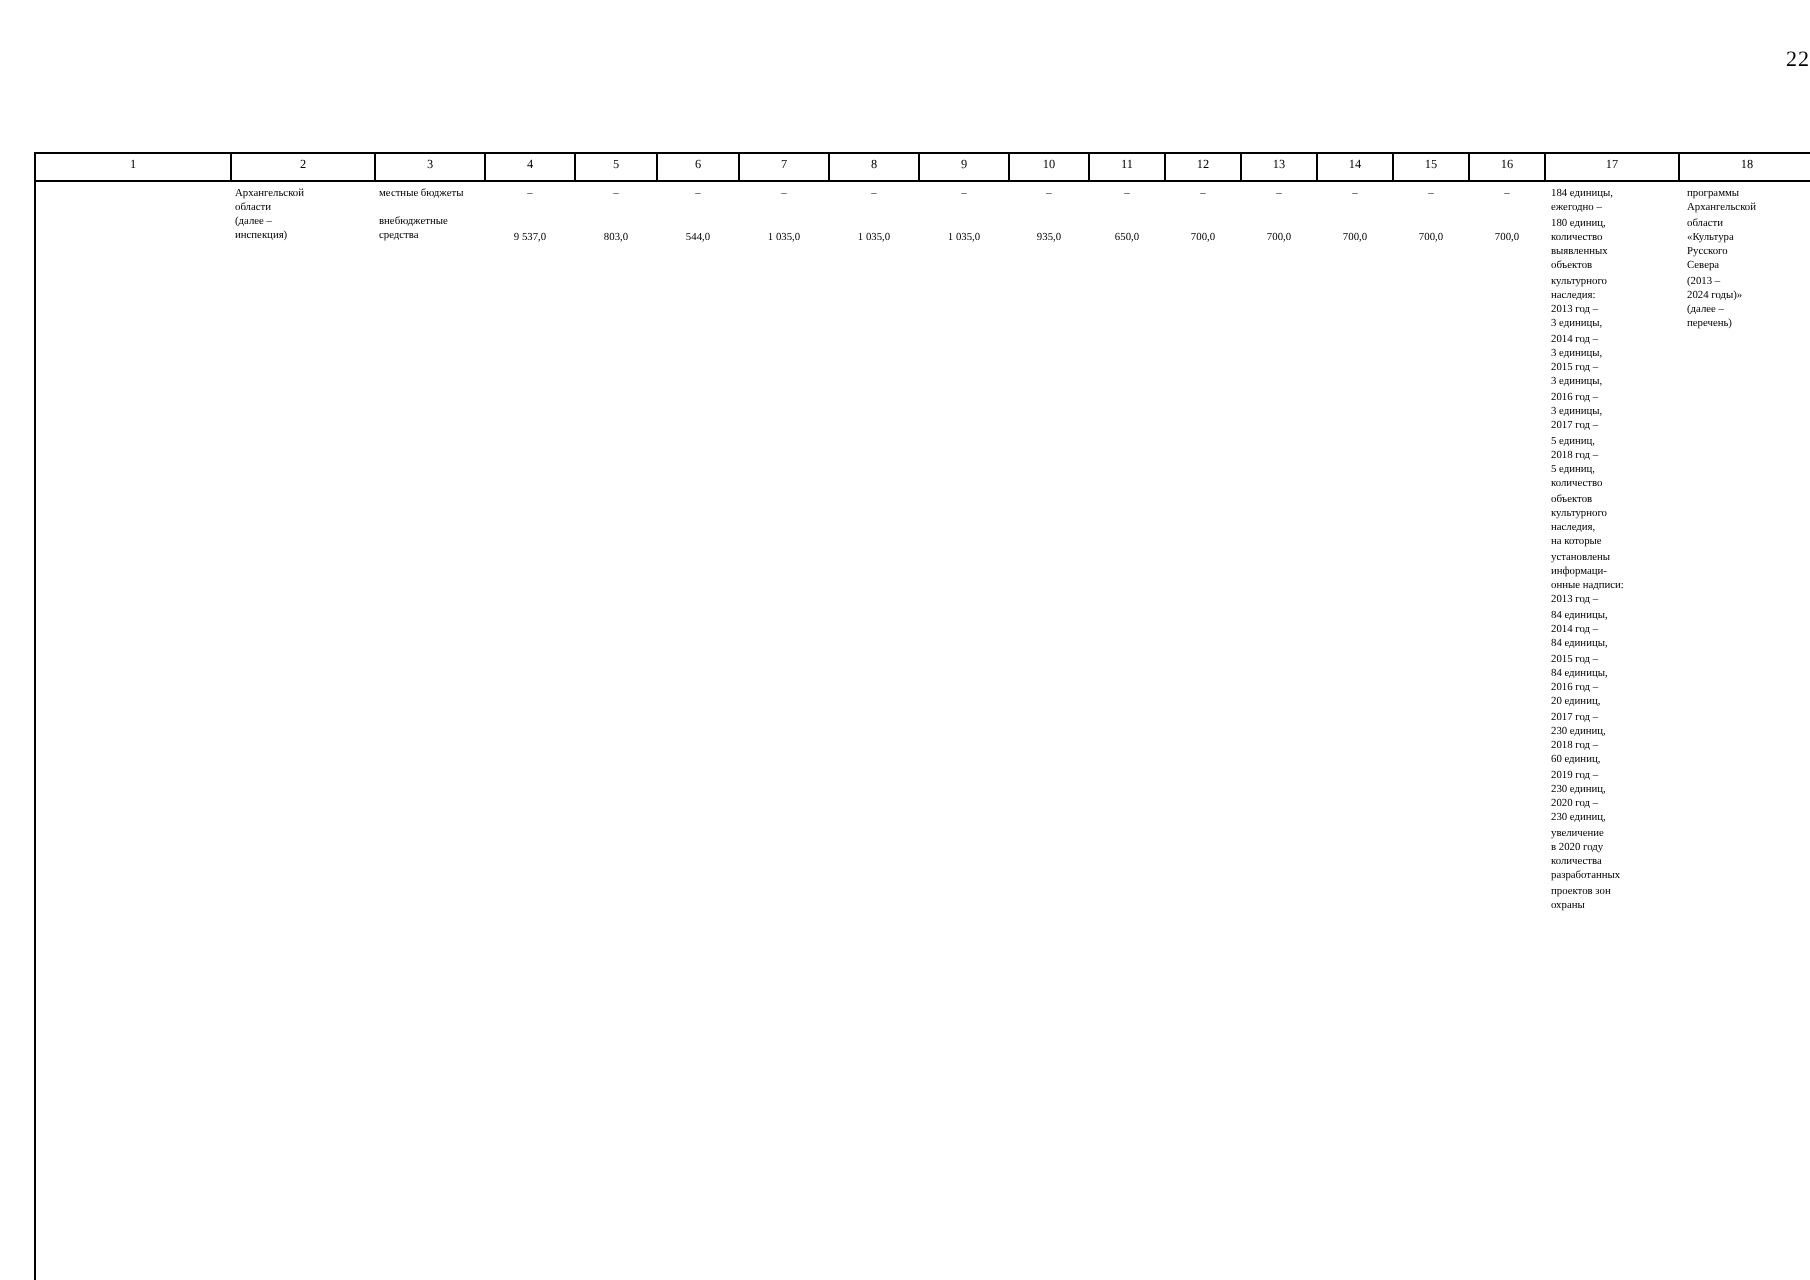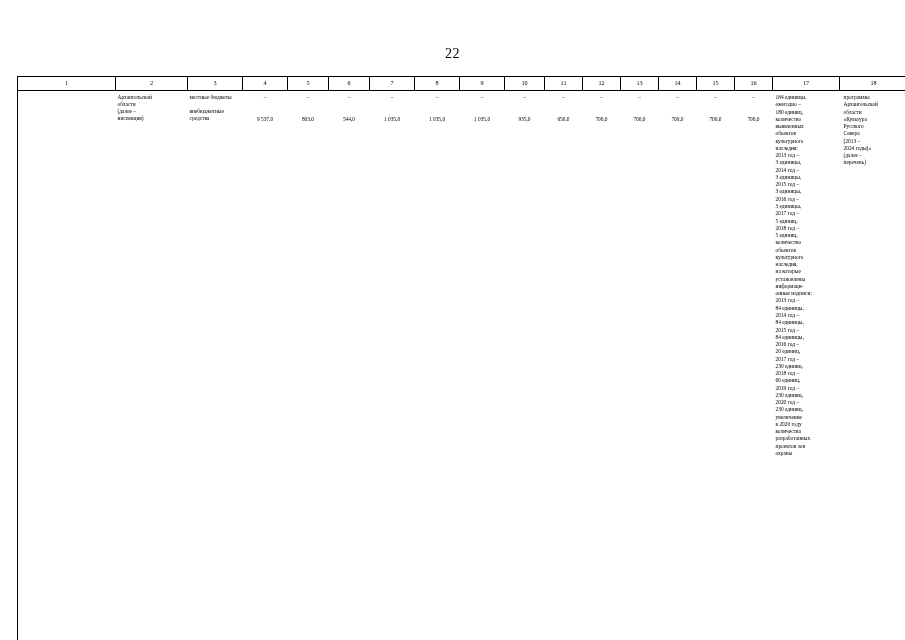--- a/index.html
+++ b/index.html
@@ -14,23 +14,23 @@
     color: #000000;
     overflow: hidden;
   }
   .page {
     position: relative;
     width: 905px;
     height: 640px;
     box-sizing: border-box;
   }
   .page-number {
-    text-align: center;
-    font-size: 14px;
-    padding-top: 47px;
+    text-align: right;
+    font-size: 11px;
+    padding-top: 25px;
     line-height: 1;
     letter-spacing: 0.5px;
   }
   .table-wrap {
     position: absolute;
     left: 17px;
     top: 76px;
     width: 870px;
   }
   table.doc-table {

